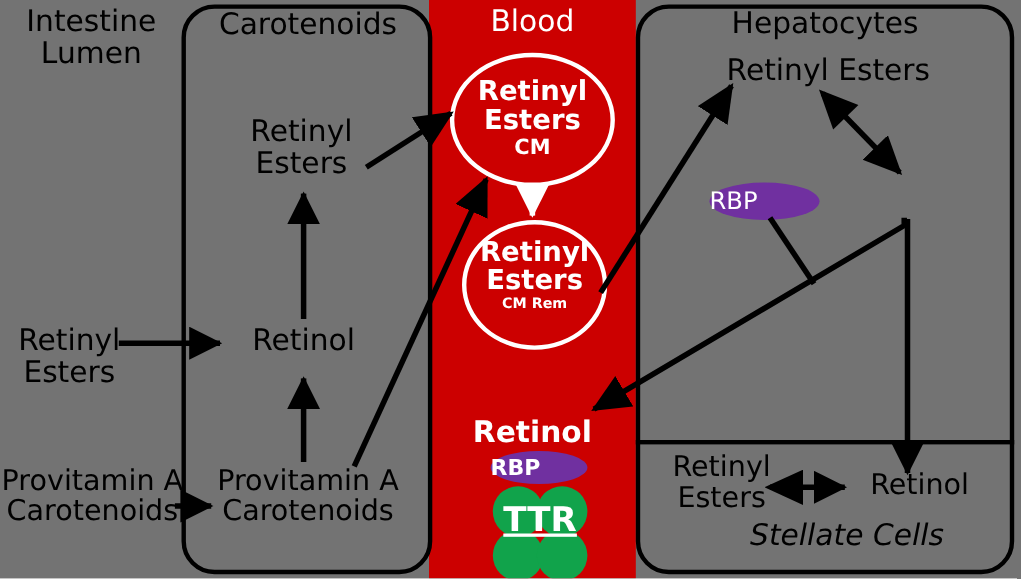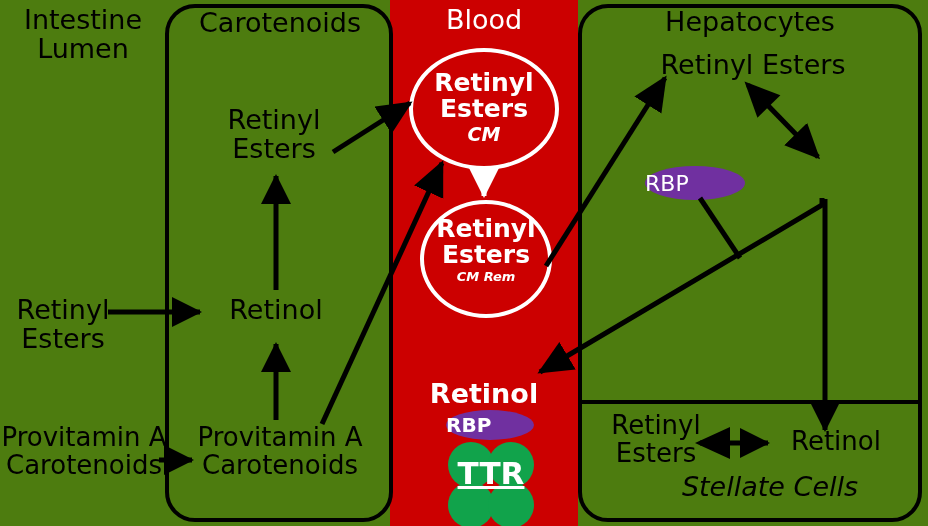--- a/index.html
+++ b/index.html
@@ -1,19 +1,19 @@
 <!DOCTYPE html>
 <html><head>
 <meta charset="utf-8">
 <style>
   html,body{margin:0;padding:0;background:#ffffff;}
   #canvas{
     position:relative;
     width:928px;height:526px;
-    background:#4d7c0f;
+    background:#737373;
     font-family:"DejaVu Sans","Liberation Sans",sans-serif;
     overflow:hidden;
   }
   .lbl{position:absolute;text-align:center;line-height:1.06;color:#000;white-space:pre-line;}
   .compart{
     position:absolute;
     border:4px solid #000;
     border-radius:30px;
     background:transparent;
     box-sizing:border-box;
@@ -24,21 +24,21 @@
   }
   .circ{
     position:absolute;
     border:4px solid #ffffff;
     border-radius:50%;
     box-sizing:border-box;
     color:#ffffff;
     text-align:center;
   }
   .circ .big{font-weight:bold;line-height:1.04;}
-  .circ .sub{font-weight:bold;font-style:italic;}
+  .circ .sub{font-weight:bold;}
   .blood-title{
     position:absolute;color:#ffffff;font-weight:normal;text-align:center;
   }
   .blood-text{position:absolute;color:#ffffff;font-weight:bold;text-align:center;}
   .ellipse{
     position:absolute;border-radius:50%;
     display:flex;align-items:center;justify-content:flex-start;
     color:#ffffff;
   }
   .gcirc{position:absolute;border-radius:50%;background:#11A34B;}

